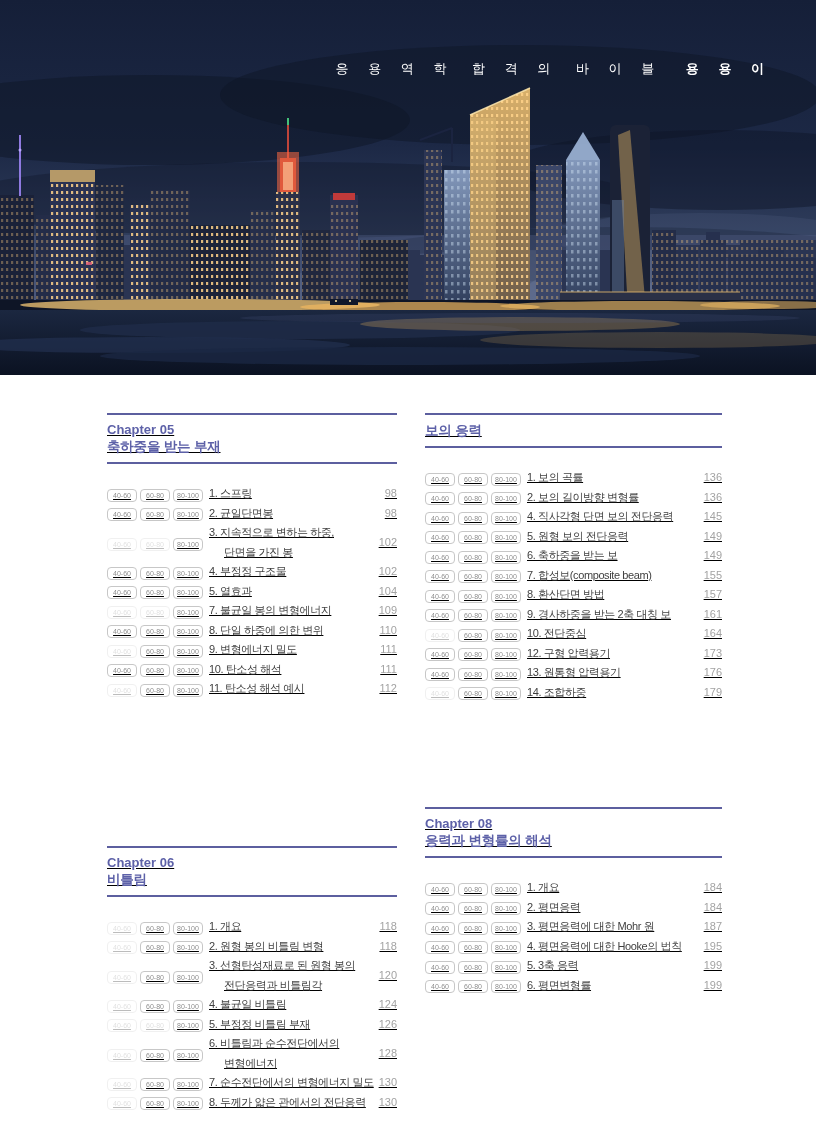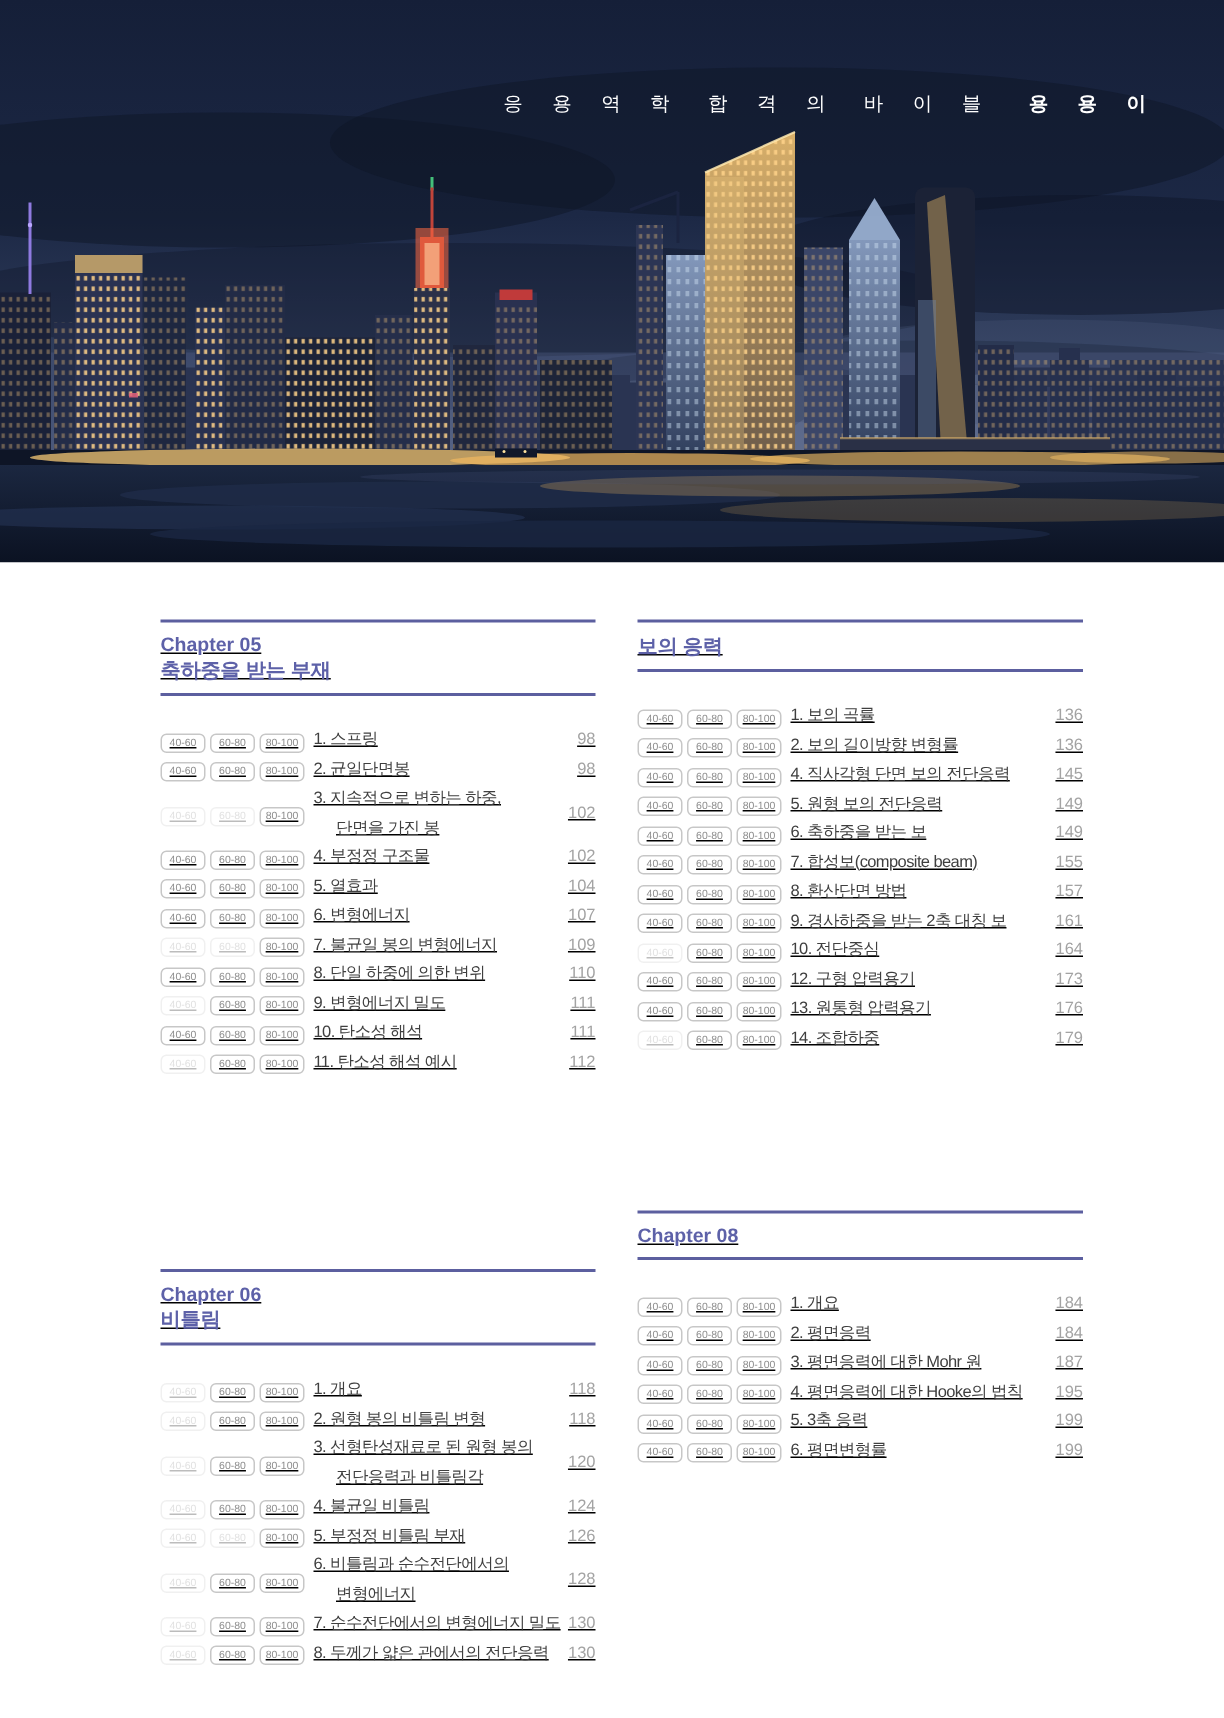--- a/index.html
+++ b/index.html
@@ -252,31 +252,20 @@
             <span class="badge">60-80</span>
             <span class="badge">80-100</span>
           </span>
           <span class="tblock">
             <div class="tline">5. 열효과</div>
           </span>
           <span class="page">104</span>
         </div>
         <div class="row">
           <span class="badges">
-            <span class="badge">40-60</span>
-            <span class="badge">60-80</span>
-            <span class="badge">80-100</span>
-          </span>
-          <span class="tblock">
-            <div class="tline">6. 변형에너지</div>
-          </span>
-          <span class="page">107</span>
-        </div>
-        <div class="row">
-          <span class="badges">
             <span class="badge off">40-60</span>
             <span class="badge off">60-80</span>
             <span class="badge">80-100</span>
           </span>
           <span class="tblock">
             <div class="tline">7. 불균일 봉의 변형에너지</div>
           </span>
           <span class="page">109</span>
         </div>
         <div class="row">
@@ -566,20 +555,21 @@
           </span>
           <span class="page">130</span>
         </div>
       </div>
   </div>
 
   <div class="section" id="sec3">
     <div class="rule"></div>
     <div class="sec-head">
       <div class="chapter-label">Chapter 08</div>
+      <div class="chapter-title">응력과 변형률의 해석</div>
     </div>
     <div class="rule"></div>
     <div class="sec-items">
         <div class="row">
           <span class="badges">
             <span class="badge">40-60</span>
             <span class="badge">60-80</span>
             <span class="badge">80-100</span>
           </span>
           <span class="tblock">

